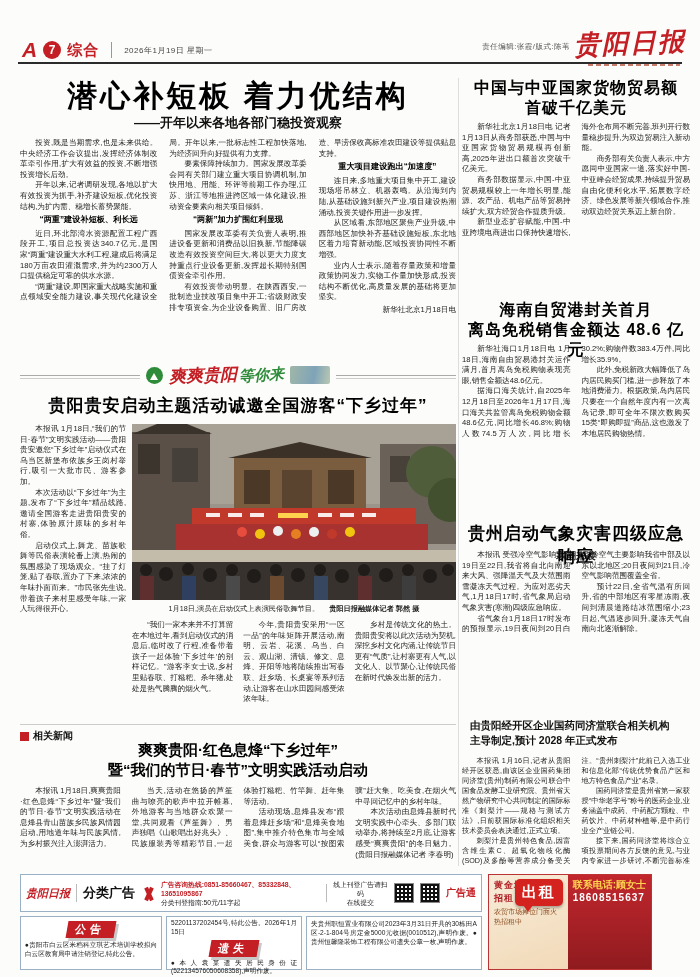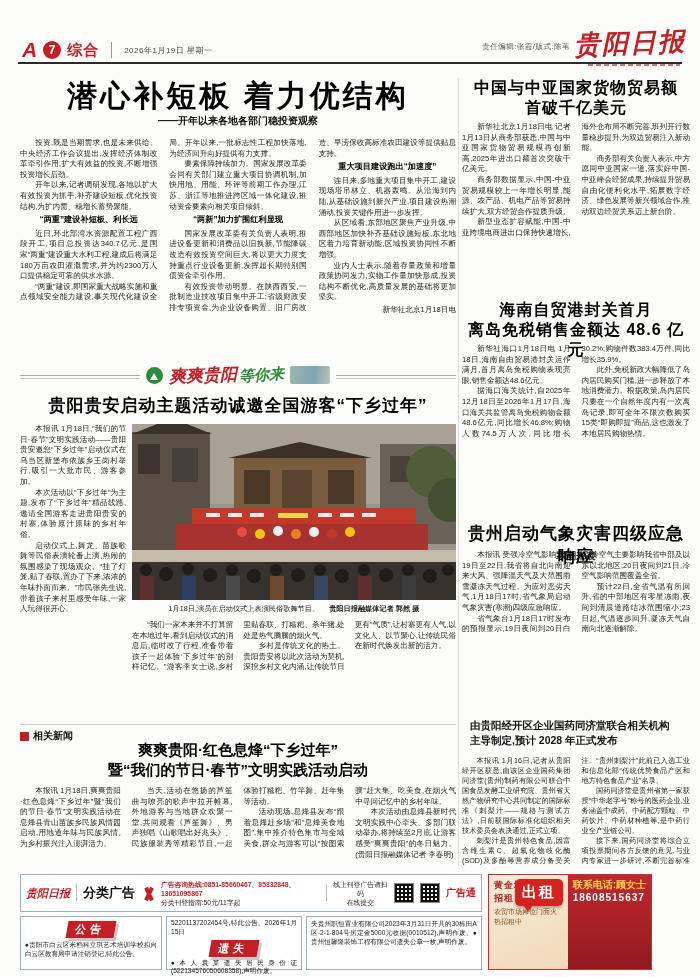--- a/index.html
+++ b/index.html
@@ -27,21 +27,21 @@
   .hdr-rule { height:2px; background:#2b2b2b; }
   
   .bodytext { font-size:7.6px; line-height:10.6px; text-align:justify; color:#1c1c1c; overflow:hidden; }
   .bodytext p { text-indent:2em; margin:0; }
   .bodytext .sh { text-indent:0; text-align:center; font-weight:900; font-size:8.2px; margin:3px 0; color:#000; }
   .cols3 { column-count:3; column-gap:12px; }
   .cols2 { column-count:2; column-gap:11px; }
   .cols4 { column-count:4; column-gap:11px; }
   .endline { text-align:right; font-size:7.6px; margin-top:2px; }
   .h-main { font-size:30px; font-weight:900; letter-spacing:3px; text-align:center; color:#000; }
-  .h-sub  { font-size:10px; font-weight:900; text-align:center; color:#111; }
+  .h-sub  { font-size:13px; font-weight:900; text-align:center; color:#111; }
   .h-right { font-size:16px; font-weight:900; text-align:center; line-height:20px; color:#000; letter-spacing:1px; }
   .h-right2 { font-size:17px; font-weight:900; text-align:center; color:#000; letter-spacing:1px; }
   .kicker { font-size:10px; font-weight:900; text-align:center; color:#222;margin-top:41px; }
   .subtitle { font-size:10.5px; font-weight:900; text-align:left; line-height:15px; color:#111; }
   .vdiv { width:1px; background:#ddd; }
   
   .banner { display:flex; align-items:center; }
   .banner .line { flex:1; height:1px; background:#aaa; box-shadow:0 3px 0 #ccc; }
   .banner-logo { width:17px; height:17px; border-radius:50%; background:#2e8b3a; margin:0 6px;
     position:relative; flex:none; }
@@ -226,20 +226,21 @@
     </g>
   </svg>
 
   <div class="abs caption" style="left:132px; top:604px; width:324px;">
     <span>1月18日,演员在启动仪式上表演民俗歌舞节目。</span>
     <b>贵阳日报融媒体记者 郭然 摄</b>
   </div>
 
   <div class="abs bodytext cols3" style="left:132px; top:620px; width:324px; height:100px; column-gap:10px;">
     <p>“我们一家本来并不打算留在本地过年,看到启动仪式的消息后,临时改了行程,准备带着孩子一起体验‘下乡过年’的别样记忆。”游客李女士说,乡村里贴春联、打糍粑、杀年猪,处处是热气腾腾的烟火气。</p>
+    <p>今年,贵阳贵安采用“一区一品”的年味矩阵开展活动,南明、云岩、花溪、乌当、白云、观山湖、清镇、修文、息烽、开阳等地将陆续推出写春联、赶乡场、长桌宴等系列活动,让游客在山水田园间感受浓浓年味。</p>
     <p>乡村是传统文化的热土。贵阳贵安将以此次活动为契机,深挖乡村文化内涵,让传统节日更有“气质”,让村寨更有人气,以文化人、以节聚心,让传统民俗在新时代焕发出新的活力。</p>
   </div>
 
   <div class="abs" style="left:20px; top:724px; width:436px; border-top:1px solid #ccc;"></div>
   <div class="abs rel-label" style="left:20px; top:729px;">
     <span class="rel-sq"></span>
     <span>相关新闻</span>
   </div>
   <div class="abs h-rel" style="left:20px; top:740px; width:436px;">
     <div>爽爽贵阳·红色息烽“下乡过年”</div>

